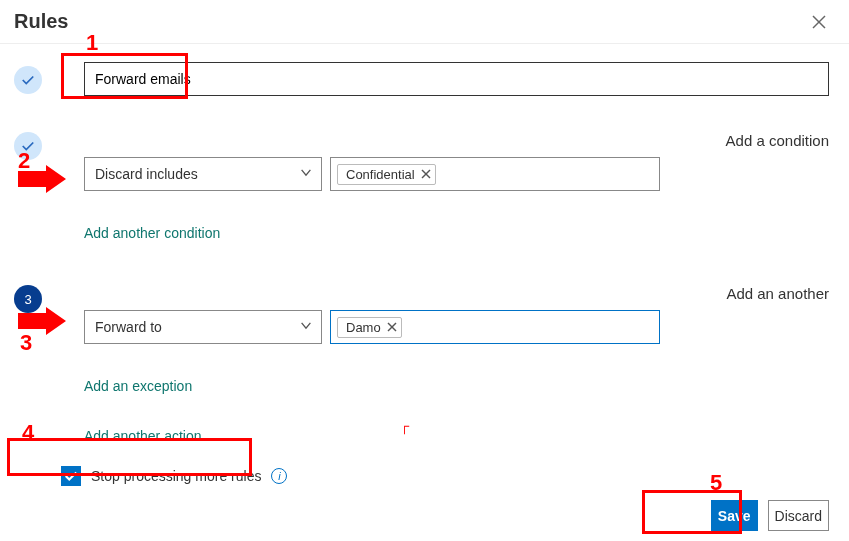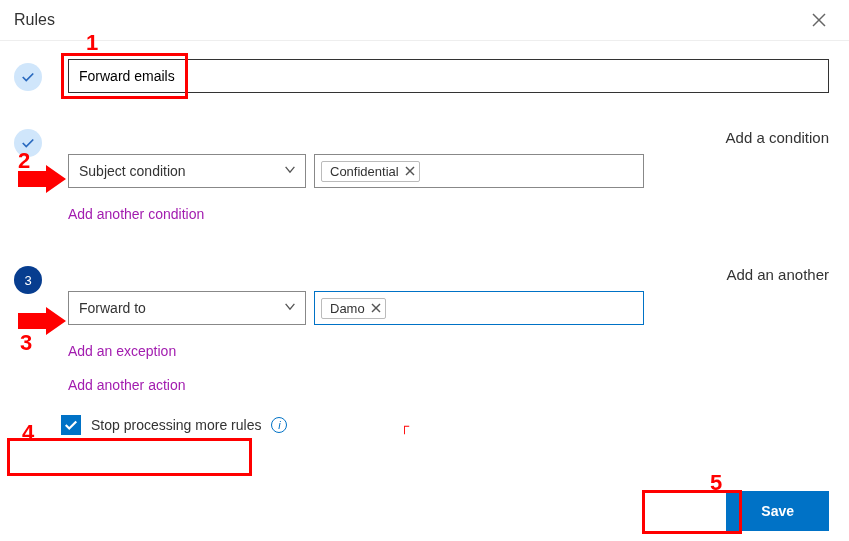--- a/index.html
+++ b/index.html
@@ -13,37 +13,37 @@
       position: relative;
     }
     .header {
       display: flex;
       justify-content: space-between;
       align-items: center;
       padding: 10px 20px 10px 14px;
       border-bottom: 1px solid #eee;
     }
     .header h1 {
-      font-size: 16px;
-      font-weight: 400;
+      font-size: 20px;
+      font-weight: 700;
     }
     .close-btn {
       width: 20px;
       height: 20px;
       cursor: pointer;
       display: flex;
       align-items: center;
       justify-content: center;
       color: #666;
     }
     .close-btn svg { stroke-width: 1.5; }
 
     .content { padding: 10px 20px 0 14px; position: relative; }
 
-    .row { display: flex; align-items: flex-start; margin-bottom: 6px; }
+    .row { display: flex; align-items: flex-start; margin-bottom: 6px; gap: 16px; }
     .step-col { width: 54px; display: flex; justify-content: flex-start; padding-top: 4px; }
     .step-circle {
       width: 28px;
       height: 28px;
       border-radius: 50%;
       display: flex;
       align-items: center;
       justify-content: center;
       font-size: 13px;
     }
@@ -104,25 +104,25 @@
     .token .remove {
       margin-left: 6px;
       cursor: pointer;
       color: #555;
       display: flex;
       align-items: center;
     }
     .token .remove svg { width: 10px; height: 10px; }
 
     .link {
-      color: #a21caf;
+      color: #0f766e;
       font-size: 14px;
       cursor: pointer;
       display: inline-block;
-      margin-top: 18px;
+      margin-top: 34px;
     }
 
     .checkbox-row {
       display: flex;
       align-items: center;
       margin-top: 22px;
       margin-left: 3px;
       padding-left: 44px;
     }
     .chk {
@@ -151,22 +151,22 @@
     }
 
     .footer {
       position: absolute;
       bottom: 10px;
       right: 20px;
       display: flex;
       gap: 10px;
     }
     .btn {
-      height: 40px;
-      padding: 0 34px;
+      height: 31px;
+      padding: 0 6px;
       font-size: 14px;
       cursor: pointer;
       border: 1px solid transparent;
     }
     .btn.primary { background: #0072c6; color: #fff; font-weight: 600; border-color: #0072c6; }
     .btn.secondary { background: #fff; color: #333; border-color: #888; }
 
     
     .ann { position: absolute; color: #ff0000; font-weight: 700; pointer-events: none; }
     .ann-num { font-size: 22px; font-family: "Segoe UI", Arial, sans-serif; }
@@ -206,21 +206,21 @@
       <div class="step-circle light">
         <svg width="14" height="14" viewBox="0 0 16 16" fill="none" stroke="currentColor" stroke-width="2">
           <polyline points="2,8 6,12 14,4"></polyline>
         </svg>
       </div>
     </div>
     <div class="body-col">
       <div class="section-title">Add a condition</div>
       <div class="field-pair">
         <div class="select-box">
-          <span>Subject condition</span>
+          <span>Discard includes</span>
           <span class="chevron">
             <svg width="14" height="14" viewBox="0 0 16 16" fill="none" stroke="#555" stroke-width="1.5">
               <polyline points="3,5 8,11 13,5"></polyline>
             </svg>
           </span>
         </div>
         <div class="token-box">
           <div class="token">
             <span>Confidential</span>
             <span class="remove">
@@ -275,20 +275,21 @@
         </svg>
     </div>
     <span class="chk-label">Stop processing more rules</span>
     <span class="info-icon">i</span>
   </div>
 
 </div>
 
 <div class="footer">
   <button class="btn primary">Save</button>
+  <button class="btn secondary">Discard</button>
 </div>
 
 <div>
   <span class="ann ann-num" style="left:86px; top:30px">1</span>
   <div class="ann ann-box" style="left:61px; top:53px; width:127px; height:46px"></div>
 
   <span class="ann ann-num" style="left:18px; top:148px">2</span>
   <svg class="ann" style="left:12px; top:165px" width="54" height="28">
     <polygon points="6,6 34,6 34,0 54,14 34,28 34,22 6,22" fill="#ff0000"></polygon>
   </svg>

